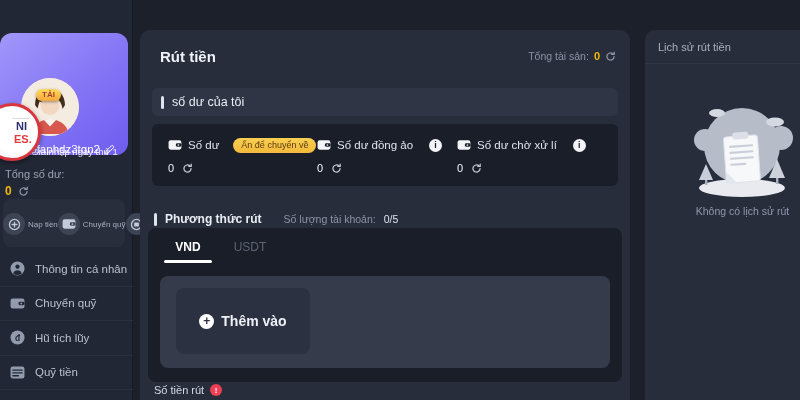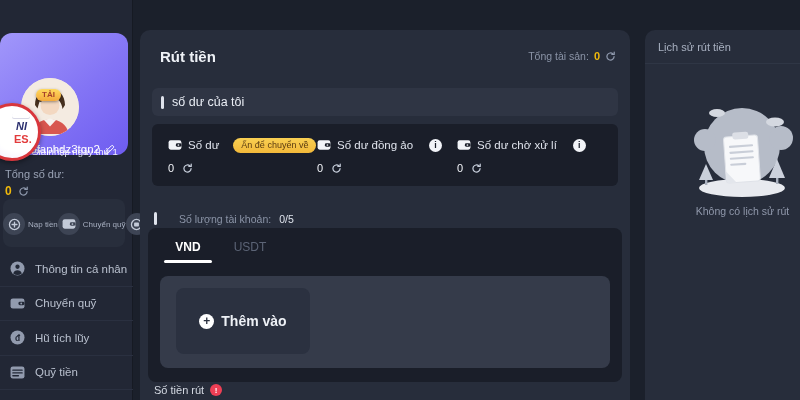--- a/index.html
+++ b/index.html
@@ -14,21 +14,21 @@
   #avatar { left:21px; top:45px; width:58px; height:58px; border-radius:50%; overflow:hidden; background:#f4ebe1; }
   #username-row { left:0; top:110px; width:128px; display:flex; justify-content:center; align-items:center; gap:4px;
     color:#ffffff; font-size:11.5px; }
   #joined-row { left:0; top:113px; width:128px; display:flex; justify-content:center; align-items:center; gap:12px;
     color:rgba(255,255,255,.88); font-size:9.5px; }
   .mini-medal { width:9px; height:9px; border-radius:2px; background:linear-gradient(135deg,#ff7a59,#e23b3c); box-shadow:0 0 0 1px rgba(255,255,255,.5) inset; }
   #tai-badge { left:36px; top:89px; padding:1px 6px 2px; border-radius:6px; font-size:8px; font-weight:bold;
     background:linear-gradient(180deg,#ffd95e,#f3a93c); color:#a5402a; box-shadow:0 1px 3px rgba(0,0,0,.4); z-index:6; }
   #logo-badge { left:-17px; top:103px; width:58px; height:58px; border-radius:50%; background:radial-gradient(circle at 60% 40%, #ffffff 55%, #efe9ff 100%);
     border:3px solid #d8363c; z-index:7; overflow:hidden; box-shadow:0 2px 5px rgba(0,0,0,.4); }
-  #logo-line1 { position:absolute; left:30px; top:14px; font-size:11px; font-weight:bold; font-style:italic; color:#2b2f6e; }
+  #logo-line1 { position:absolute; left:30px; top:14px; font-size:11px; font-weight:bold; color:#2b2f6e; }
   #logo-line2 { position:absolute; left:28px; top:27px; font-size:11px; font-weight:bold; color:#e23b3c; }
   #logo-hat { position:absolute; left:26px; top:4px; width:18px; height:8px; border-radius:6px 6px 2px 2px; background:#fff; box-shadow:0 1px 0 #d9d9e6; }
   #total-label { left:5px; top:168px; font-size:11px; color:#9aa3b5; }
   #total-value-row { left:5px; top:184px; display:flex; align-items:center; gap:6px; }
   .gold-num { color:#f0b90b; font-size:12px; font-weight:bold; }
   #quick-panel { left:3px; top:199px; width:122px; height:48px; background:#282e3c; border-radius:8px;
     display:flex; justify-content:space-around; align-items:center; padding-top:2px; }
   .quick-item { display:flex; align-items:center; gap:3px; cursor:pointer; }
   .quick-icon { width:22px; height:22px; border-radius:50%; background:#3d4454; display:flex; align-items:center; justify-content:center; }
   .quick-label { font-size:8px; color:#a7afc0; white-space:nowrap; }
@@ -288,20 +288,21 @@
               <path d="M13.2 8a5.2 5.2 0 1 1-1.6-3.7" fill="none" stroke="#c7cedb" stroke-width="1.8" stroke-linecap="round"></path>
               <path d="M13.4 1.6V5h-3.4" fill="none" stroke="#c7cedb" stroke-width="1.8" stroke-linecap="round" stroke-linejoin="round"></path>
             </svg>
         </span>
       </div>
     </div>
   </div>
 
   <div id="method-header" class="abs">
     <span class="accent-bar"></span>
+    <span class="section-title" style="font-weight:600;font-size:12px;">Phương thức rút</span>
     <span class="muted" id="method-count-label">Số lượng tài khoản:</span>
     <span id="method-count-value">0/5</span>
   </div>
 
   <div id="tab-panel" class="abs">
     <div class="tab" id="tab-vnd">VND</div>
     <div class="abs" id="tab-underline"></div>
     <div class="tab" id="tab-usdt">USDT</div>
 
     <div class="abs" id="method-sub-panel">

